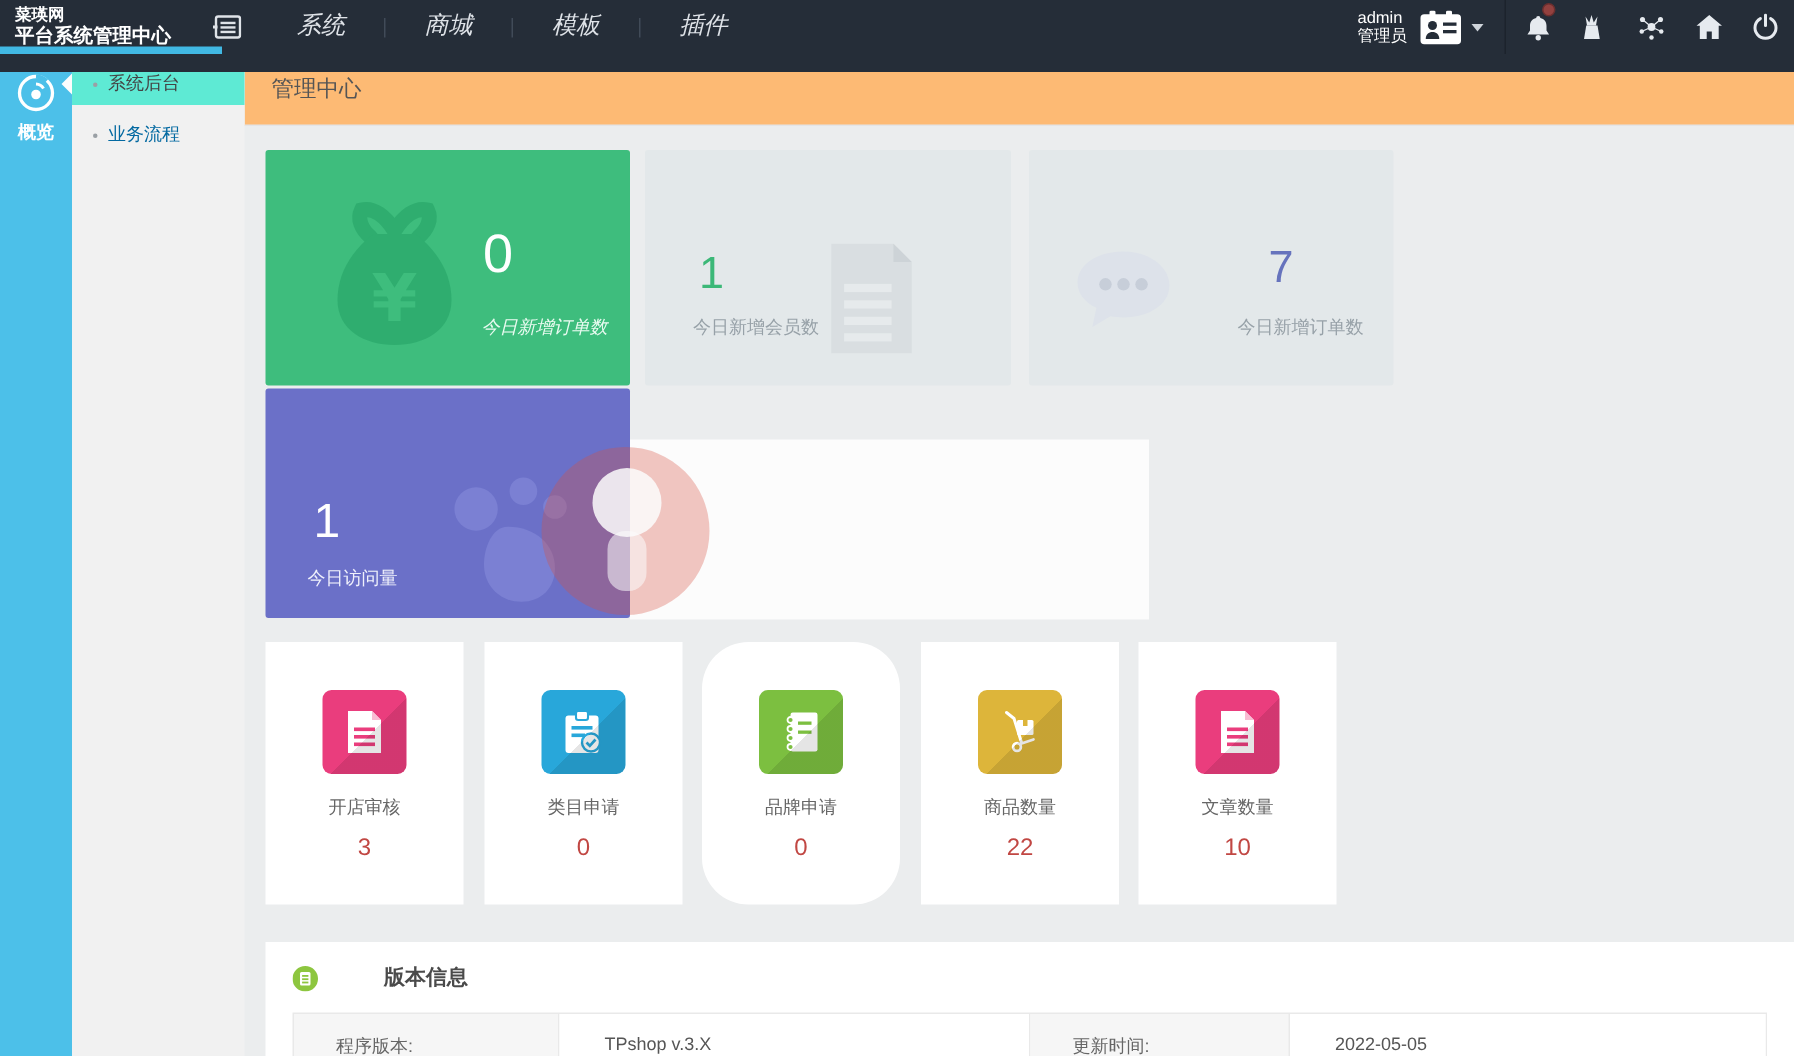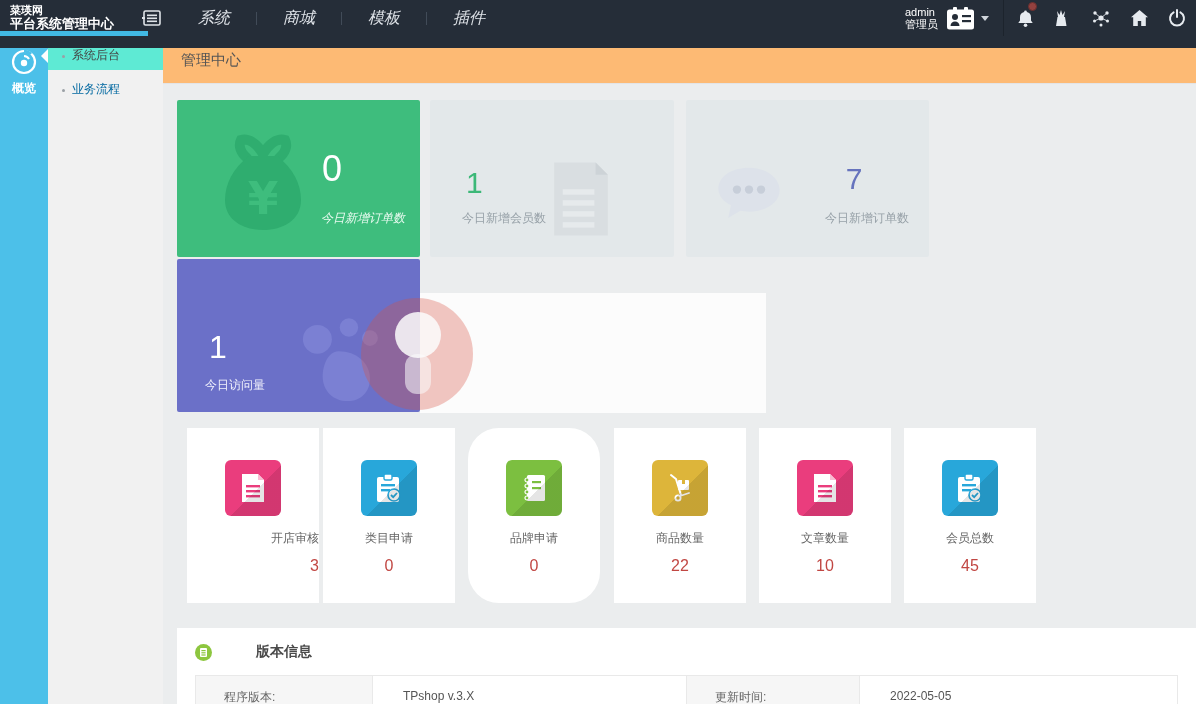--- a/index.html
+++ b/index.html
@@ -98,21 +98,21 @@
     border-radius:50%; background:rgba(252,252,252,0.85); }
   .wm-logo .wm-tail { position:absolute; left:44px; top:56px; width:26px; height:40px;
     border-radius:12px; background:rgba(252,252,252,0.55); }
   .wm-text { position:absolute; left:292px; top:268px; z-index:22; font-size:82px;
     font-weight:bold; letter-spacing:8px; line-height:104px; white-space:nowrap;
     color:rgba(226,101,86,0.45); }
 
   
   .sc-card { position:absolute; top:392px; width:132px; height:175px; background:#fff;
     text-align:center; cursor:pointer; }
-  .sc-1 { left:24px;text-align:right; } .sc-2 { left:160px; } .sc-3 { left:305px;border-radius:31px; }
+  .sc-1 { left:14px; } .sc-2 { left:160px; } .sc-3 { left:305px;border-radius:31px; }
   .sc-4 { left:451px; } .sc-5 { left:596px; } .sc-6 { left:741px; }
   .sc-icon { width:56px; height:56px; border-radius:6px; margin:32px auto 0 auto;
     display:flex; align-items:center; justify-content:center; position:relative;
     overflow:hidden; }
   .sc-icon::after { content:""; position:absolute; inset:0;
     background:linear-gradient(135deg, rgba(0,0,0,0) 55%, rgba(0,0,0,0.10) 55%); }
   .ic-pink { background:#ea3d7d; } .ic-blue { background:#28a7da; }
   .ic-green { background:#7cbf40; } .ic-gold { background:#ddb53a; }
   .sc-label { margin-top:14px; font-size:12px; color:#666; }
   .sc-value { margin-top:10px; font-size:16px; color:#c14743; }
@@ -365,34 +365,20 @@
         <path d="M20 2 l6 6 h-6 z" fill="#f9bcd3"></path>
         <rect x="8" y="13" width="14" height="2.4" fill="#ea3d7d"></rect>
         <rect x="8" y="18" width="14" height="2.4" fill="#ea3d7d"></rect>
         <rect x="8" y="23" width="14" height="2.4" fill="#ea3d7d"></rect>
       </svg>
     </div>
     <div class="sc-label">文章数量</div>
     <div class="sc-value">10</div>
   </div>
 
-  <div class="sc-card sc-6">
-    <div class="sc-icon ic-blue">
-      <svg width="30" height="32" viewBox="0 0 30 32">
-        <rect x="3" y="5" width="22" height="25" rx="2" fill="#fff"></rect>
-        <rect x="10" y="2" width="8" height="6" rx="1.5" fill="#fff" stroke="#28a7da" stroke-width="1.4"></rect>
-        <rect x="7" y="12" width="14" height="2.4" fill="#28a7da"></rect>
-        <rect x="7" y="17" width="9" height="2.4" fill="#28a7da"></rect>
-        <circle cx="20" cy="23" r="6" fill="#fff" stroke="#28a7da" stroke-width="1.6"></circle>
-        <path d="M17 23 l2.2 2.2 L23 21" fill="none" stroke="#28a7da" stroke-width="1.8"></path>
-      </svg>
-    </div>
-    <div class="sc-label">会员总数</div>
-    <div class="sc-value">45</div>
-  </div>
 
   <div class="version-card">
     <div class="v-header">
       <svg width="17" height="17" viewBox="0 0 17 17">
         <circle cx="8.5" cy="8.5" r="8.5" fill="#8dc63f"></circle>
         <rect x="5" y="4" width="7" height="9" rx="1" fill="#fff"></rect>
         <rect x="6.4" y="6" width="4.2" height="1.2" fill="#8dc63f"></rect>
         <rect x="6.4" y="8.2" width="4.2" height="1.2" fill="#8dc63f"></rect>
         <rect x="6.4" y="10.4" width="4.2" height="1.2" fill="#8dc63f"></rect>
       </svg>

